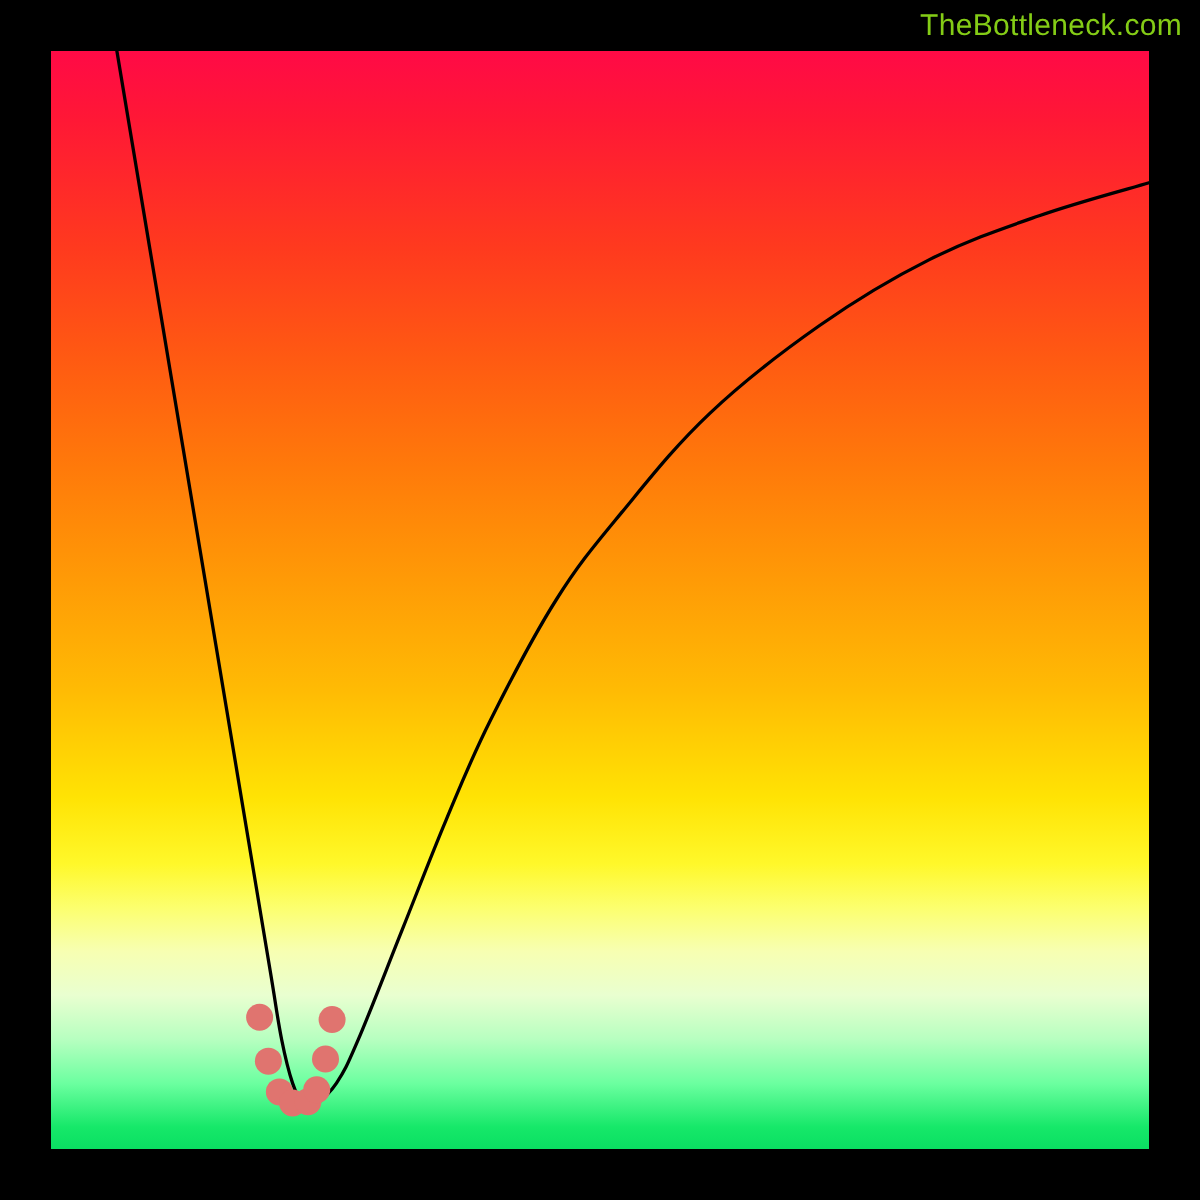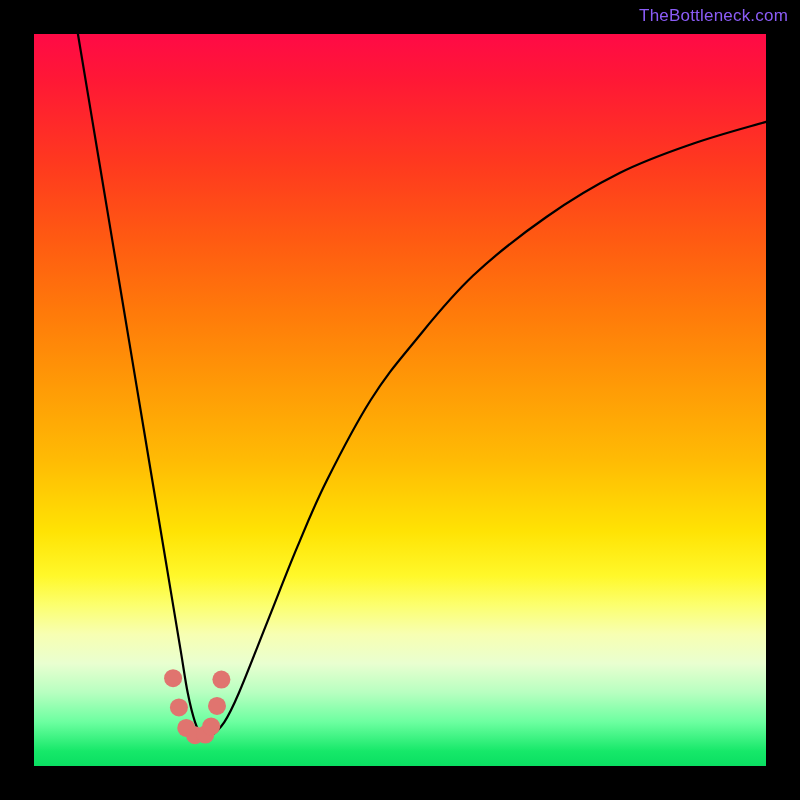--- a/index.html
+++ b/index.html
@@ -43,22 +43,22 @@
       #b7ffc0 90%,
       #6cffa0 94%,
       #16e869 98%,
       #0adf62 100%
     );
   }
   .watermark {
     position: absolute;
     top: 6px;
     right: 12px;
-    color: #8b5cf6;
-    font-size: 17px;
+    color: #84cc16;
+    font-size: 20px;
     letter-spacing: 0.2px;
     user-select: none;
   }
   svg.curve {
     position: absolute;
     left: 0;
     top: 0;
     width: 732px;
     height: 732px;
     overflow: visible;

